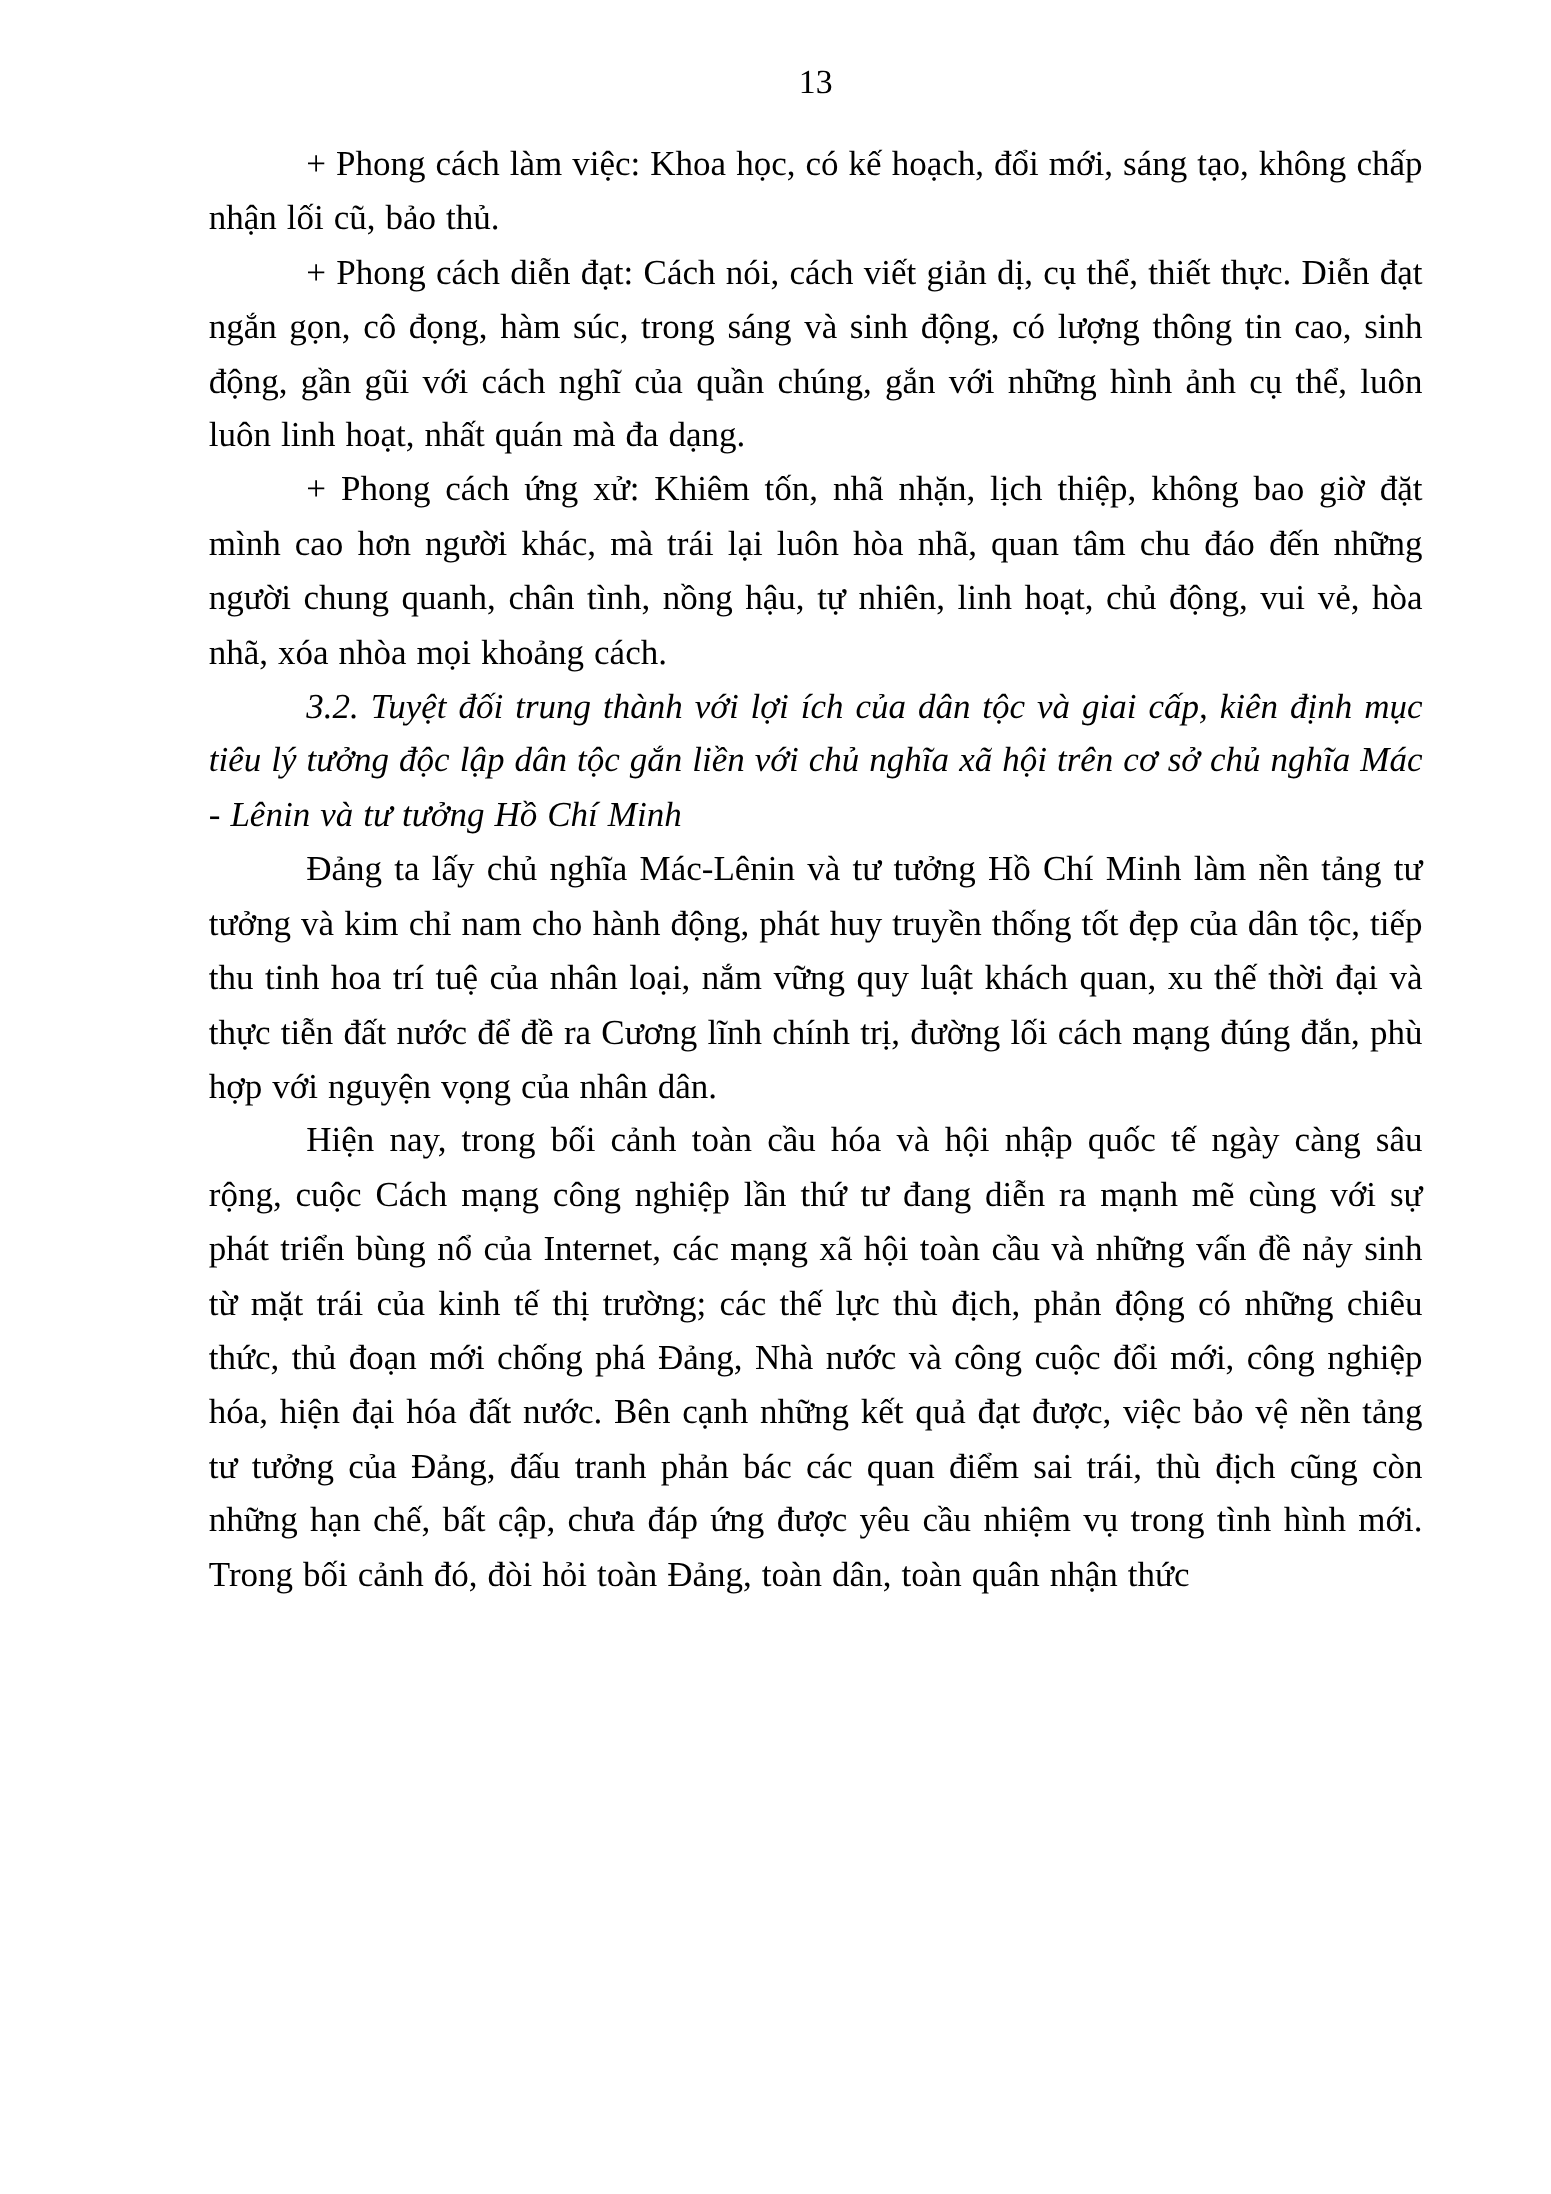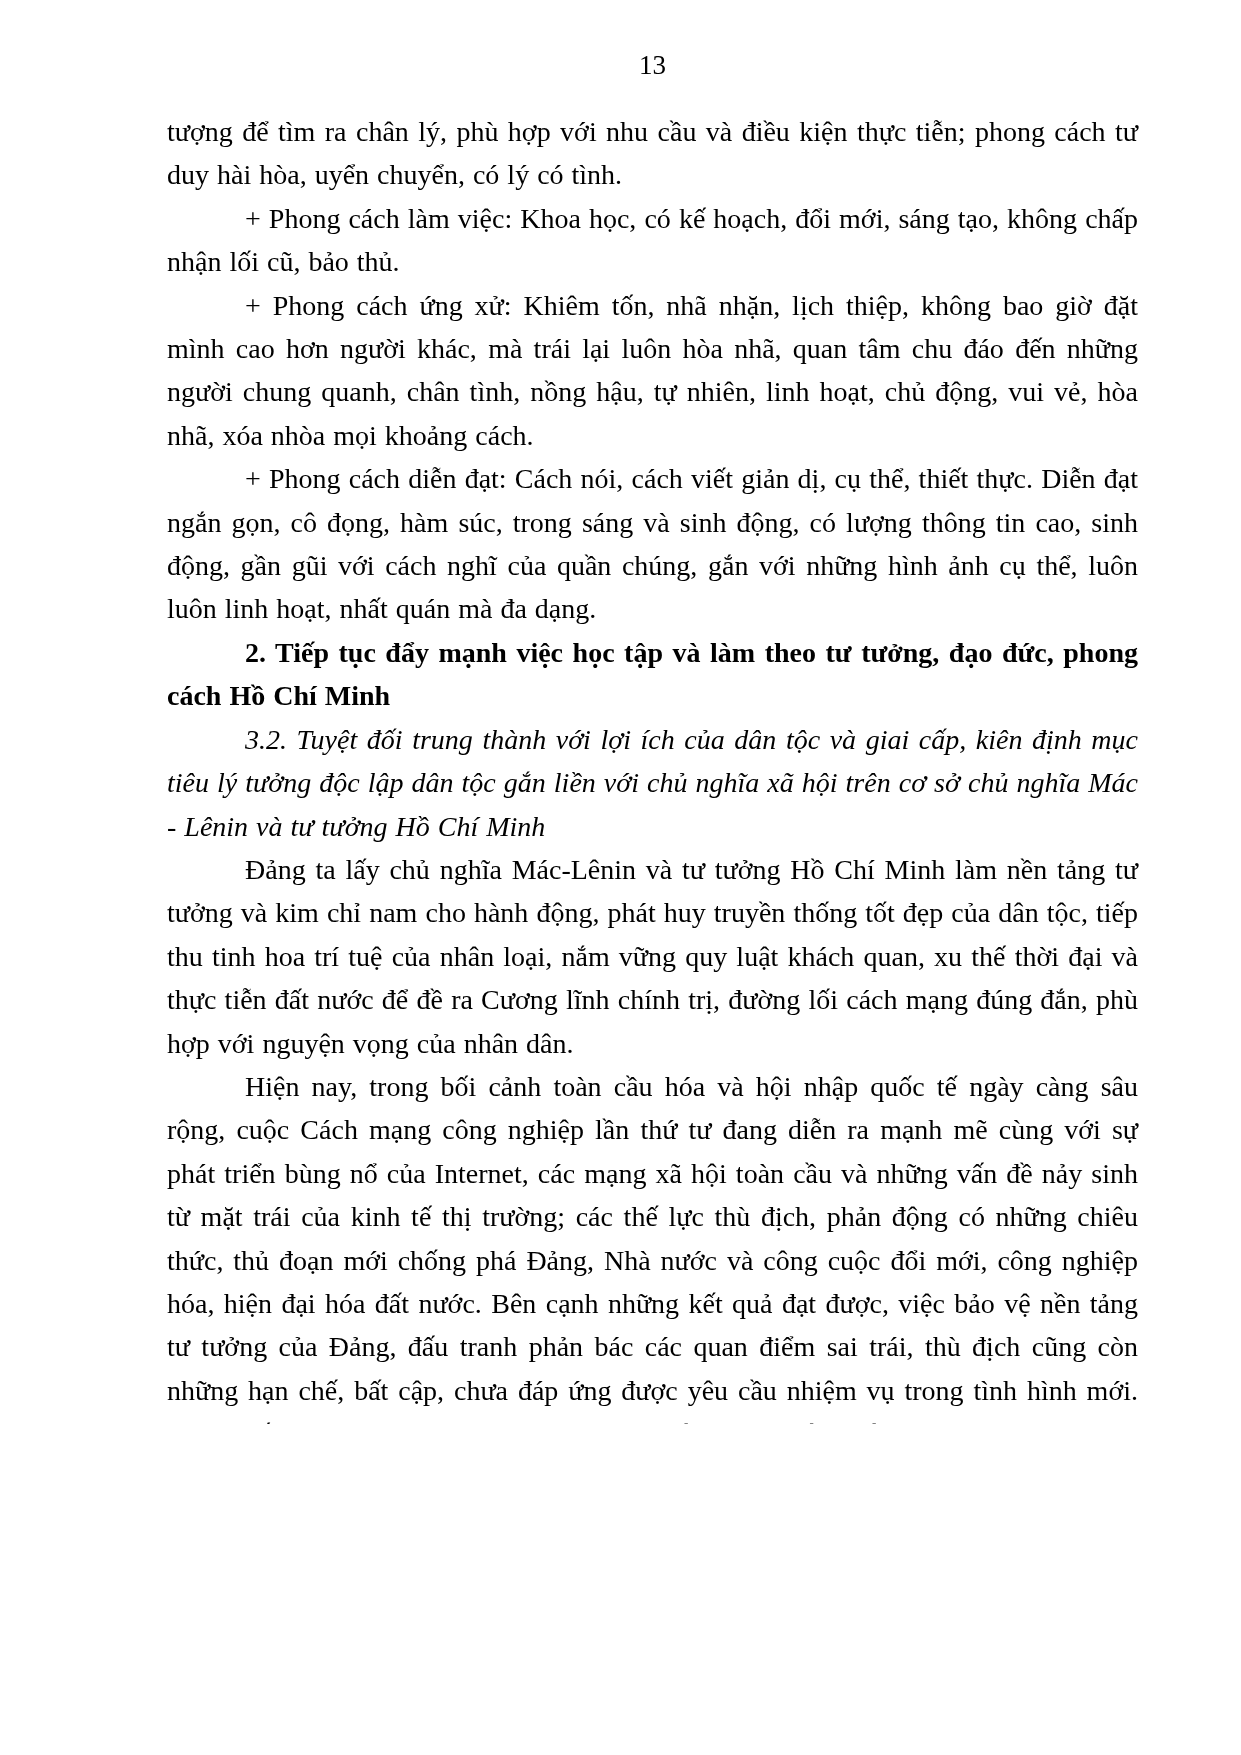--- a/index.html
+++ b/index.html
@@ -47,31 +47,29 @@
   }
 </style>
 </head>
 <body>
 
 <div class="page">
   <div class="content">
 
     <div class="page-number">13</div>
 
-    <p class="para no-indent">tượng để tìm ra chân lý, phù hợp với nhu cầu và điều kiện thực tiễn; phong cách tư duy hài hòa, uyển chuyển, có lý có tình.</p>
 
     <p class="para">+ Phong cách làm việc: Khoa học, có kế hoạch, đổi mới, sáng tạo, không chấp nhận lối cũ, bảo thủ.</p>
 
 
+    <p class="para">+ Phong cách diễn đạt: Cách nói, cách viết giản dị, cụ thể, thiết thực. Diễn đạt ngắn gọn, cô đọng, hàm súc, trong sáng và sinh động, có lượng thông tin cao, sinh động, gần gũi với cách nghĩ của quần chúng, gắn với những hình ảnh cụ thể, luôn luôn linh hoạt, nhất quán mà đa dạng.</p>
+
     <p class="para">+ Phong cách ứng xử: Khiêm tốn, nhã nhặn, lịch thiệp, không bao giờ đặt mình cao hơn người khác, mà trái lại luôn hòa nhã, quan tâm chu đáo đến những người chung quanh, chân tình, nồng hậu, tự nhiên, linh hoạt, chủ động, vui vẻ, hòa nhã, xóa nhòa mọi khoảng cách.</p>
 
-    <p class="para">+ Phong cách diễn đạt: Cách nói, cách viết giản dị, cụ thể, thiết thực. Diễn đạt ngắn gọn, cô đọng, hàm súc, trong sáng và sinh động, có lượng thông tin cao, sinh động, gần gũi với cách nghĩ của quần chúng, gắn với những hình ảnh cụ thể, luôn luôn linh hoạt, nhất quán mà đa dạng.</p>
 
-
-    <p class="para bold">2. Tiếp tục đẩy mạnh việc học tập và làm theo tư tưởng, đạo đức, phong cách Hồ Chí Minh</p>
 
     <p class="para italic">3.2. Tuyệt đối trung thành với lợi ích của dân tộc và giai cấp, kiên định mục tiêu lý tưởng độc lập dân tộc gắn liền với chủ nghĩa xã hội trên cơ sở chủ nghĩa Mác - Lênin và tư tưởng Hồ Chí Minh</p>
 
     <p class="para">Đảng ta lấy chủ nghĩa Mác-Lênin và tư tưởng Hồ Chí Minh làm nền tảng tư tưởng và kim chỉ nam cho hành động, phát huy truyền thống tốt đẹp của dân tộc, tiếp thu tinh hoa trí tuệ của nhân loại, nắm vững quy luật khách quan, xu thế thời đại và thực tiễn đất nước để đề ra Cương lĩnh chính trị, đường lối cách mạng đúng đắn, phù hợp với nguyện vọng của nhân dân.</p>
 
     <p class="para">Hiện nay, trong bối cảnh toàn cầu hóa và hội nhập quốc tế ngày càng sâu rộng, cuộc Cách mạng công nghiệp lần thứ tư đang diễn ra mạnh mẽ cùng với sự phát triển bùng nổ của Internet, các mạng xã hội toàn cầu và những vấn đề nảy sinh từ mặt trái của kinh tế thị trường; các thế lực thù địch, phản động có những chiêu thức, thủ đoạn mới chống phá Đảng, Nhà nước và công cuộc đổi mới, công nghiệp hóa, hiện đại hóa đất nước. Bên cạnh những kết quả đạt được, việc bảo vệ nền tảng tư tưởng của Đảng, đấu tranh phản bác các quan điểm sai trái, thù địch cũng còn những hạn chế, bất cập, chưa đáp ứng được yêu cầu nhiệm vụ trong tình hình mới. Trong bối cảnh đó, đòi hỏi toàn Đảng, toàn dân, toàn quân nhận thức</p>
 
   </div>
 </div>
 

